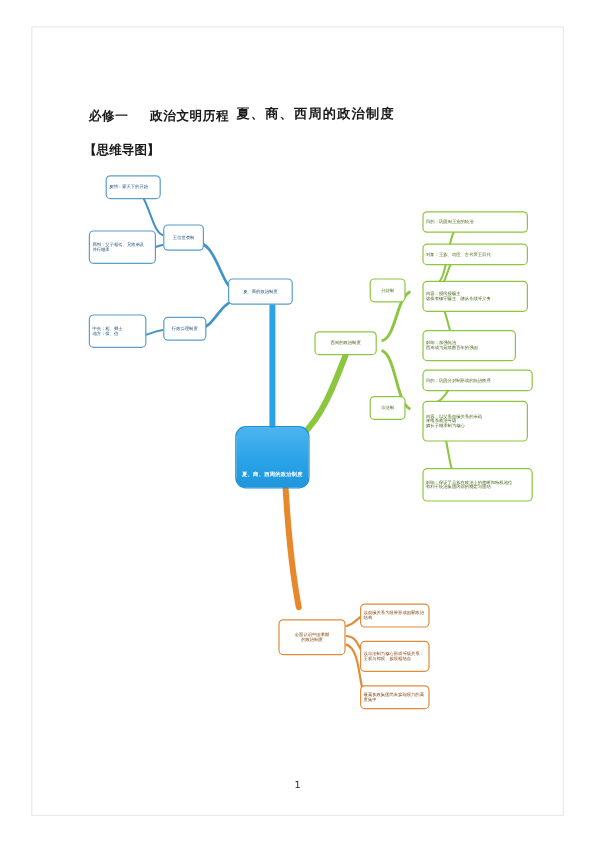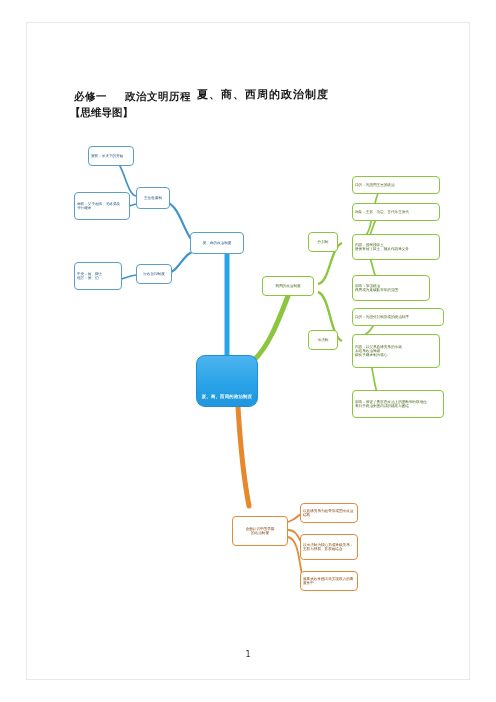--- a/index.html
+++ b/index.html
@@ -24,21 +24,21 @@
     margin-top:32px;
   }
   .hdr-line1 .gap{display:inline-block;width:18px;}
   .hdr-title{
     position:absolute;left:0;top:87px;width:496px;
     text-align:center;
     font-size:11px;font-weight:bold;color:#1a1a1a;letter-spacing:1px;
     padding-left:30px;box-sizing:border-box;
   }
   .hdr-line3{
-    position:absolute;left:70px;top:106px;
+    position:absolute;left:70px;top:118px;
     font-size:10.5px;font-weight:bold;color:#1a1a1a;font-family:Liberation Serif, serif;
   }
   .pagenum{
     position:absolute;left:0;top:650px;width:496px;text-align:center;
     font-size:8px;color:#2b2b2b;
   }
   svg.mm{position:absolute;left:0;top:0;width:496px;height:702px;}
 
   .node{
     position:absolute;box-sizing:border-box;

